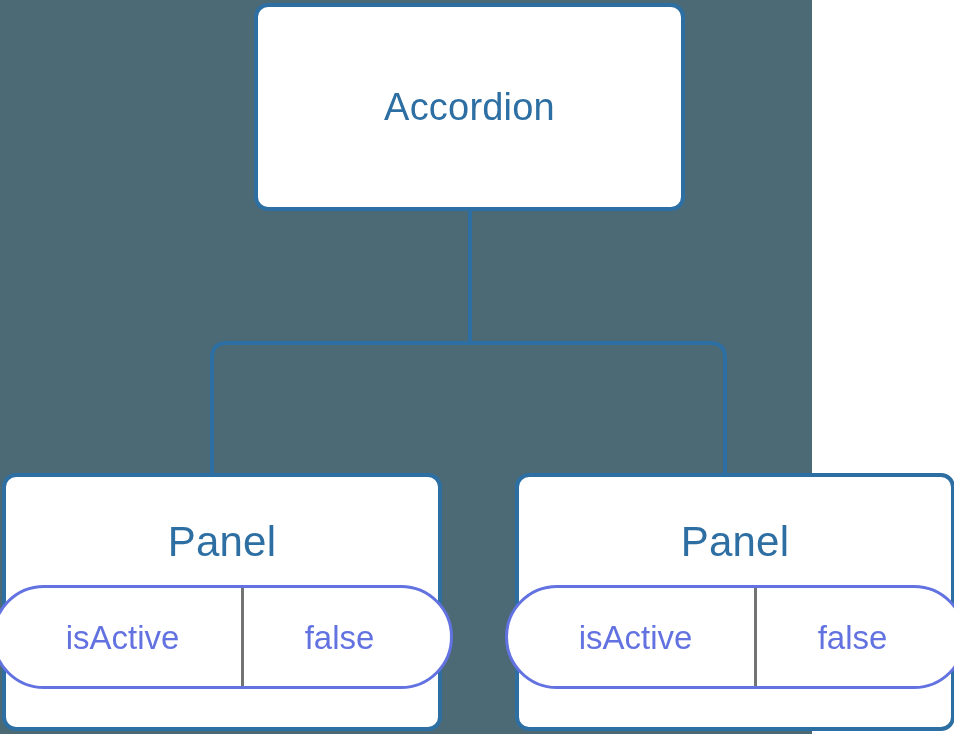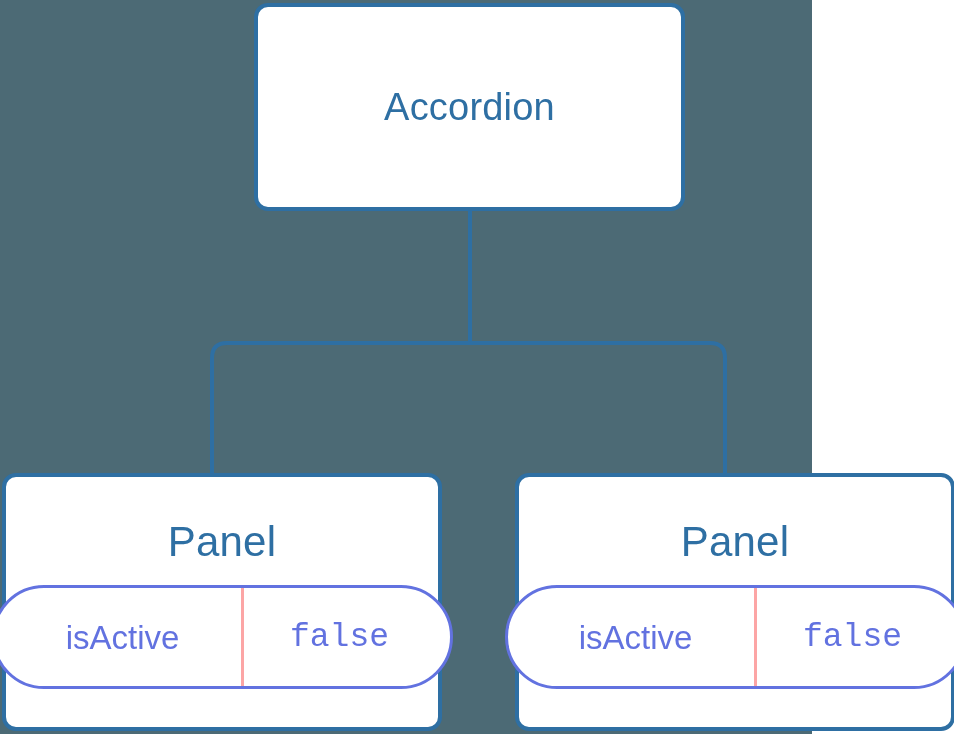--- a/index.html
+++ b/index.html
@@ -92,22 +92,21 @@
     line-height: 1;
     white-space: nowrap;
   }
   .pill-key {
     padding: 0 28px 0 38px;
     min-width: 180px;
   }
   .pill-value {
     padding: 0 40px 0 26px;
     min-width: 140px;
-    border-left: 3px solid #fca5a5;
-    font-family: Liberation Mono, monospace;
+    border-left: 3px solid #737373;
   }
 </style>
 </head>
 <body>
 
 <div id="canvas">
 
   <svg id="connectors" viewBox="0 0 954 734" width="954" height="734" aria-hidden="true">
     <g fill="none" stroke="#2e6fa3" stroke-width="4" stroke-linecap="butt">
 

